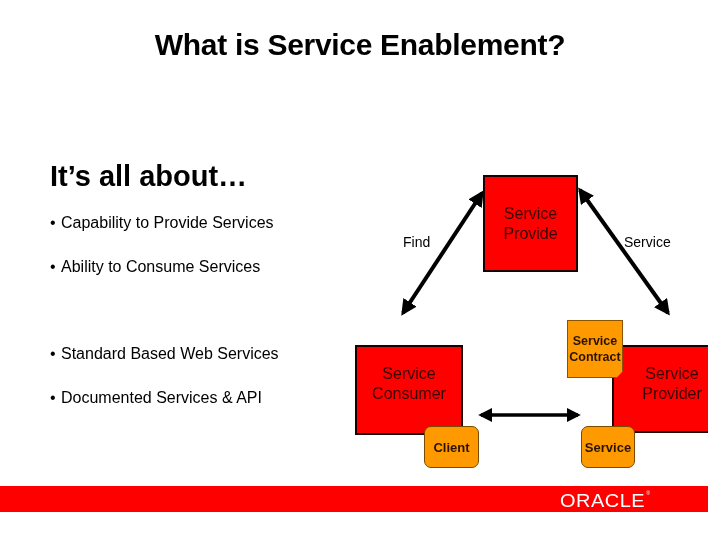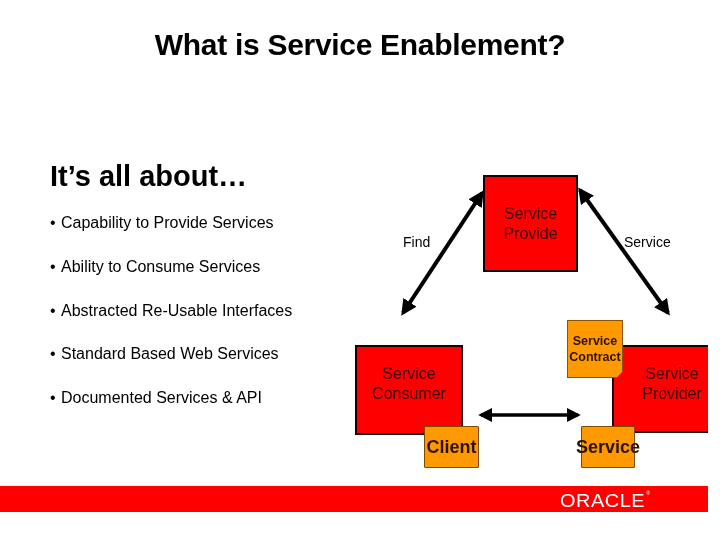--- a/index.html
+++ b/index.html
@@ -62,22 +62,22 @@
       border: 2px solid #1a0000;
       color: #3a0000;
       font-size: 16px;
       line-height: 20px;
     }
     .orange-box {
       background: #ff9900;
       border: 1.5px solid #7a4a00;
       color: #2a1400;
       font-weight: bold;
-      font-size: 18px;
-      border-radius: 1px;
+      font-size: 13px;
+      border-radius: 7px;
     }
     .contract {
       background: #ff9900;
       border: 1px solid #8a5500;
       color: #2a1400;
       font-weight: bold;
       font-size: 12.5px;
       line-height: 16px;
       clip-path: polygon(0 0, 100% 0, 100% 88%, 88% 100%, 0 100%);
     }
@@ -125,23 +125,20 @@
   <div class="title">What is Service Enablement?</div>
 
   <div class="intro">It’s all about…</div>
 
   <div class="bullet" style="top:214px;">
     <span class="dot">•</span><span>Capability to Provide Services</span>
   </div>
   <div class="bullet" style="top:258px;">
     <span class="dot">•</span><span>Ability to Consume Services</span>
   </div>
-  <div class="bullet" style="top:302px;">
-    <span class="dot">•</span><span>Abstracted Re-Usable Interfaces</span>
-  </div>
   <div class="bullet" style="top:345px;">
     <span class="dot">•</span><span>Standard Based Web Services</span>
   </div>
   <div class="bullet" style="top:389px;">
     <span class="dot">•</span><span>Documented Services &amp; API</span>
   </div>
 
   <svg class="arrows" width="720" height="540">
     <defs>
       <marker id="ah" viewBox="0 0 10 10" refX="8" refY="5" markerWidth="4" markerHeight="4" orient="auto-start-reverse">

